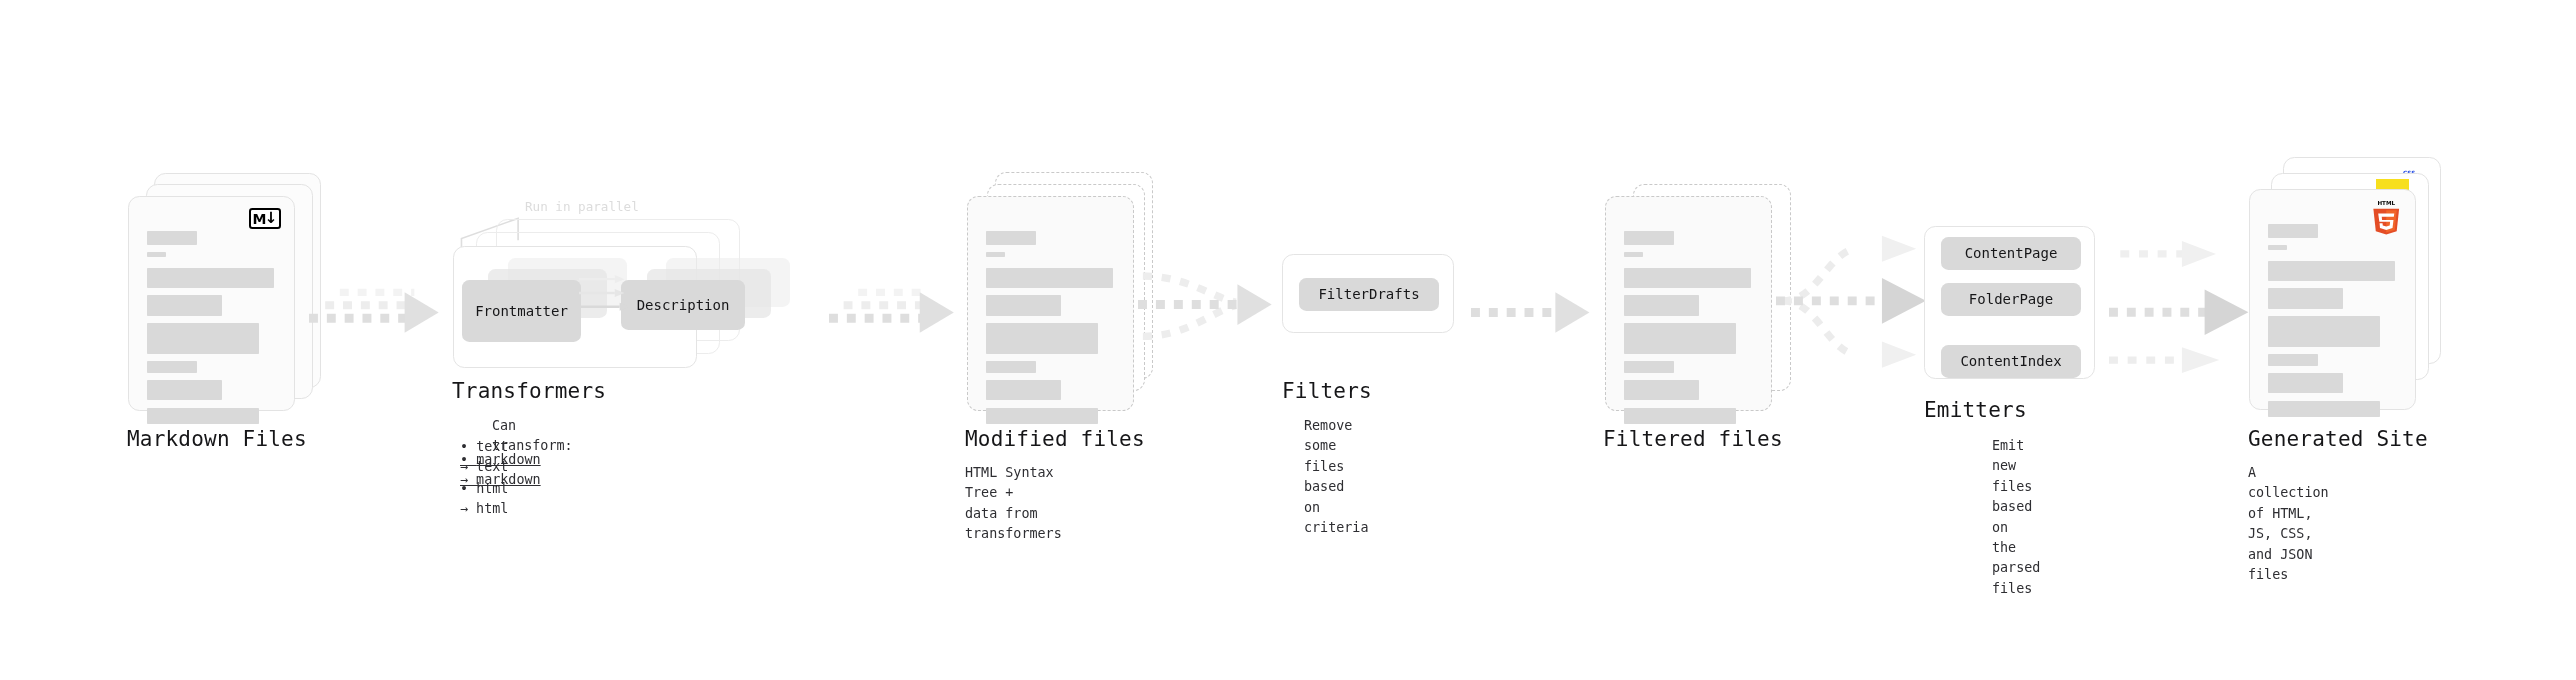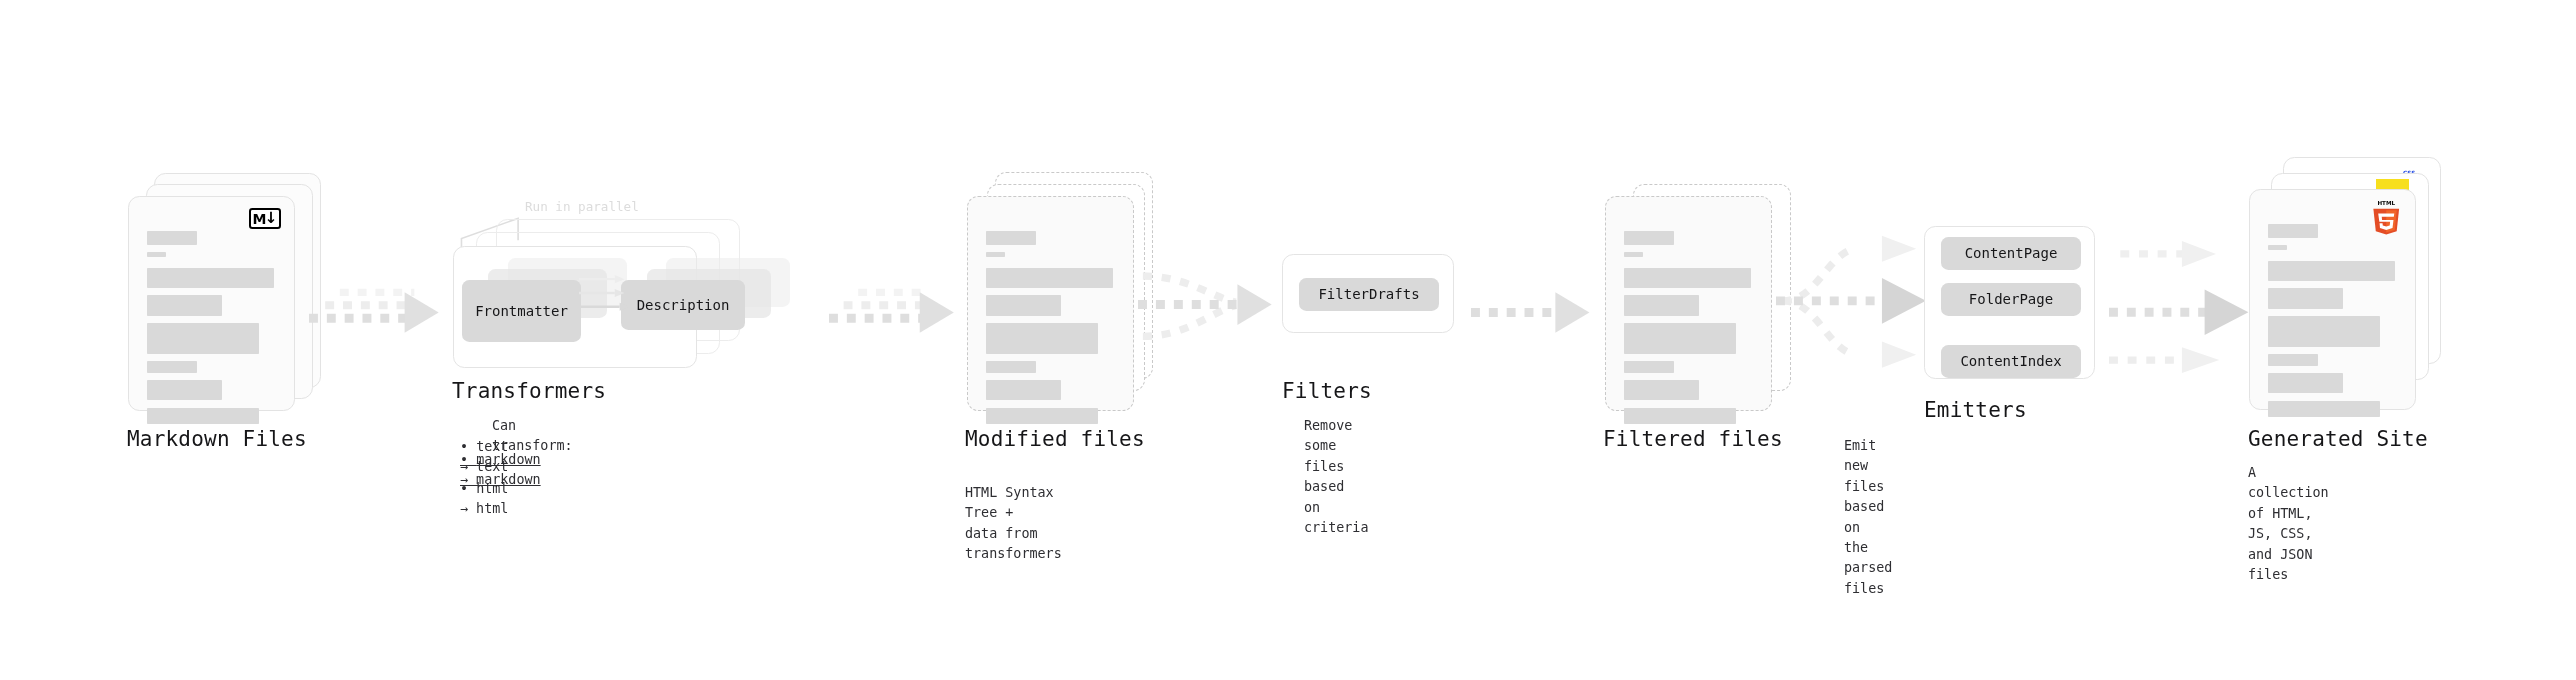--- a/index.html
+++ b/index.html
@@ -206,21 +206,21 @@
       <div class="bar" style="width:127px; height:20.3px;"></div>
       <div class="bar" style="width:75px;  height:20.3px;"></div>
       <div class="bar" style="width:112px; height:31px;"></div>
       <div class="bar" style="width:50px;  height:11.4px;"></div>
       <div class="bar" style="width:75px;  height:20.3px;"></div>
       <div class="bar" style="width:112px; height:16.3px;"></div>
     </div>
   </div>
 
   <div class="caption-title" style="left:965px; top:427px;">Modified files</div>
-  <div class="caption-sub" style="left:965px; top:463px;margin-top:20px;">HTML Syntax Tree +
+  <div class="caption-sub" style="left:965px; top:463px;">HTML Syntax Tree +
 data from transformers</div>
 </div>
 
 <div class="arrow" style="left:1138px; top:258px;">
   <svg width="163" height="98" viewBox="0 0 200 120">
     <path d="M 6 22 C 60 22 90 48 120 54" fill="none" stroke="#ededed" stroke-width="9" stroke-dasharray="11 12"></path>
     <path d="M 6 96 C 60 96 90 66 120 58" fill="none" stroke="#ededed" stroke-width="9" stroke-dasharray="11 12"></path>
     <line x1="0" y1="57" x2="128" y2="57" stroke="#dedede" stroke-width="11" stroke-dasharray="11 11"></line>
     <polygon points="122,32 164,57 122,82" fill="#e0e0e0"></polygon>
   </svg>
@@ -272,21 +272,21 @@
   </svg>
 </div>
 
 <div class="stage">
   <div class="procbox" style="left:1924px; top:226px; width:171px; height:153px;"></div>
   <div class="chip" style="left:1941px; top:237px; width:140px; height:32.5px;">ContentPage</div>
   <div class="chip" style="left:1941px; top:283px; width:140px; height:32.5px;">FolderPage</div>
   <div class="chip" style="left:1941px; top:328px; width:140px; height:32.5px;margin-top:17px;">ContentIndex</div>
 
   <div class="caption-title" style="left:1924px; top:398px;">Emitters</div>
-  <div class="caption-sub" style="left:1844px; top:436px;">Emit new files based on
+  <div class="caption-sub" style="left:1992px; top:436px;">Emit new files based on
 the parsed files</div>
 </div>
 
 <div class="arrow" style="left:2109px; top:232px;">
   <svg width="154" height="146" viewBox="0 0 190 180">
     <line x1="14" y1="27" x2="100" y2="27" stroke="#efefef" stroke-width="9" stroke-dasharray="11 12"></line>
     <polygon points="90,11 132,27 90,43" fill="#f0f0f0"></polygon>
 
     <line x1="0" y1="99" x2="124" y2="99" stroke="#dedede" stroke-width="11" stroke-dasharray="11 11"></line>
     <polygon points="118,71 172,99 118,127" fill="#d5d5d5"></polygon>

